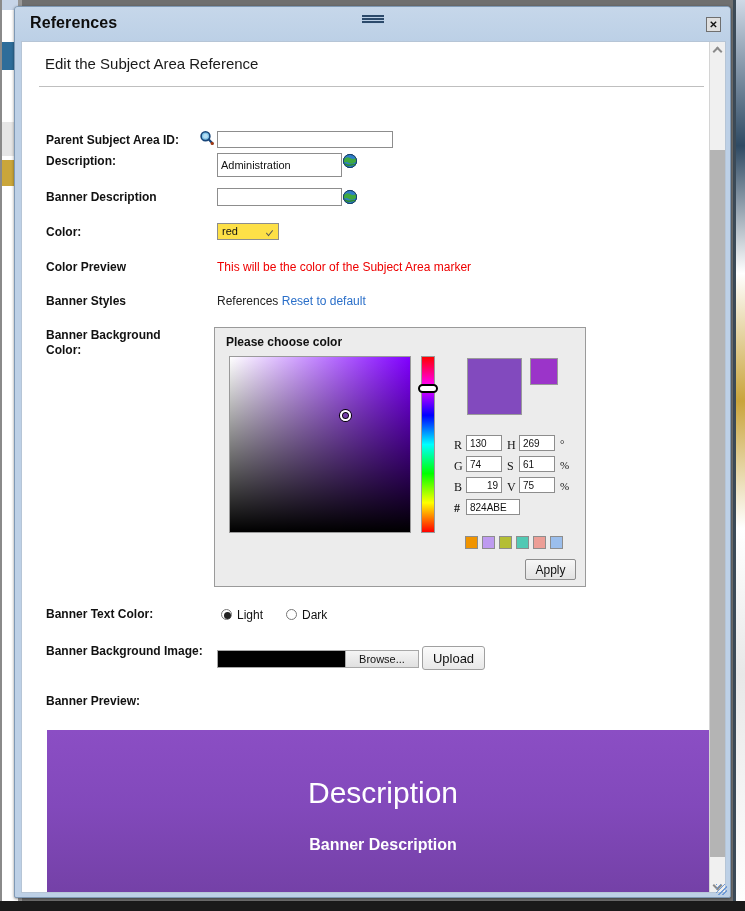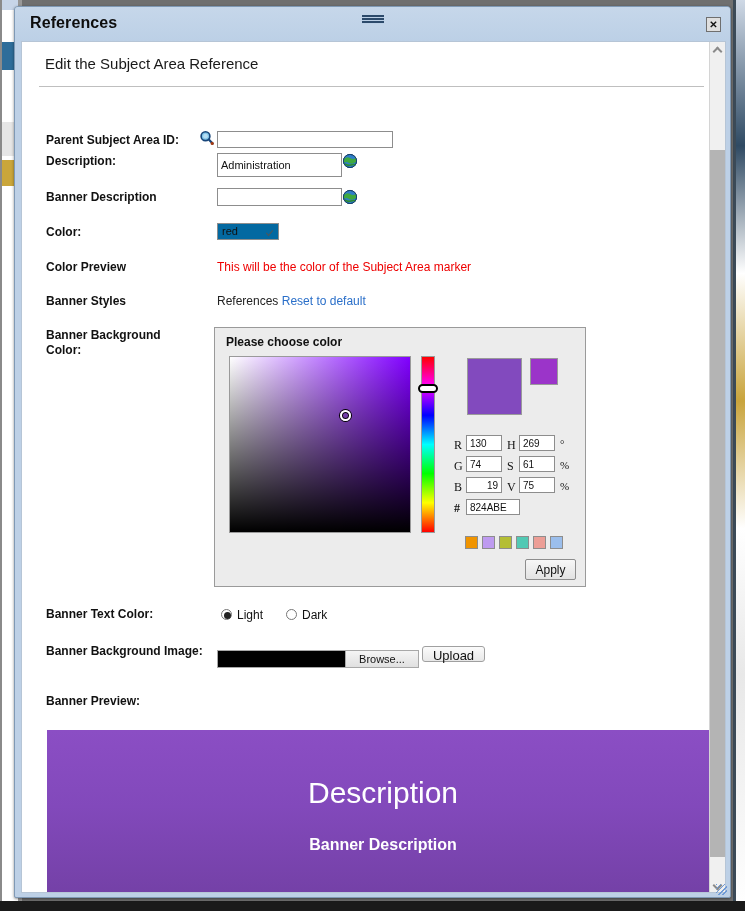--- a/index.html
+++ b/index.html
@@ -121,21 +121,21 @@
   #inp-desc     { left: 195px; top: 111px; width: 125px; height: 24px; }
   #icon-globe-1 { position: absolute; left: 320px; top: 111px; width: 16px; height: 16px; cursor: pointer; }
 
   #lbl-banner-desc { left: 24px; top: 148px; }
   #inp-banner-desc { left: 195px; top: 146px; width: 125px; height: 18px; }
   #icon-globe-2 { position: absolute; left: 320px; top: 147px; width: 16px; height: 16px; cursor: pointer; }
 
   #lbl-color    { left: 24px; top: 183px; }
   #sel-color {
     position: absolute; left: 195px; top: 181px; width: 62px; height: 17px;
-    border: 1px solid #8d8d8d; background: #0369a1;
+    border: 1px solid #8d8d8d; background: #fde047;
     font-size: 11px; color: #111;
     padding: 0 2px; cursor: pointer;
   }
   #sel-color-value { position: absolute; left: 4px; top: 1px; font-size: 11px; }
   #sel-color-arrow {
     position: absolute; right: 5px; top: 6px;
     width: 7px; height: 4px;
     border-left: 1px solid #555; border-bottom: 1px solid #555;
     transform: rotate(-45deg) skew(-5deg,-5deg);
   }
@@ -280,21 +280,21 @@
   #browse-button {
     position: absolute; left: 127px; top: -1px;
     width: 74px; height: 18px;
     background: linear-gradient(180deg,#f5f5f5 0%,#e0e0e0 100%);
     border: 1px solid #a8a8a8;
     font-size: 11px; color: #111; cursor: pointer;
     font-family: "Liberation Sans", sans-serif;
   }
   #upload-button {
     position: absolute; left: 400px; top: 604px;
-    width: 63px; height: 16px;
+    width: 63px; height: 24px;
     background: linear-gradient(180deg,#fbfbfb 0%,#e8e8e8 100%);
     border: 1px solid #a0a0a0; border-radius: 3px;
     font-size: 13px; color: #111; cursor: pointer;
     font-family: "Liberation Sans", sans-serif;
   }
 
   
   #lbl-banner-prev { left: 24px; top: 652px; }
   #banner-preview {
     position: absolute; left: 25px; top: 688px;

